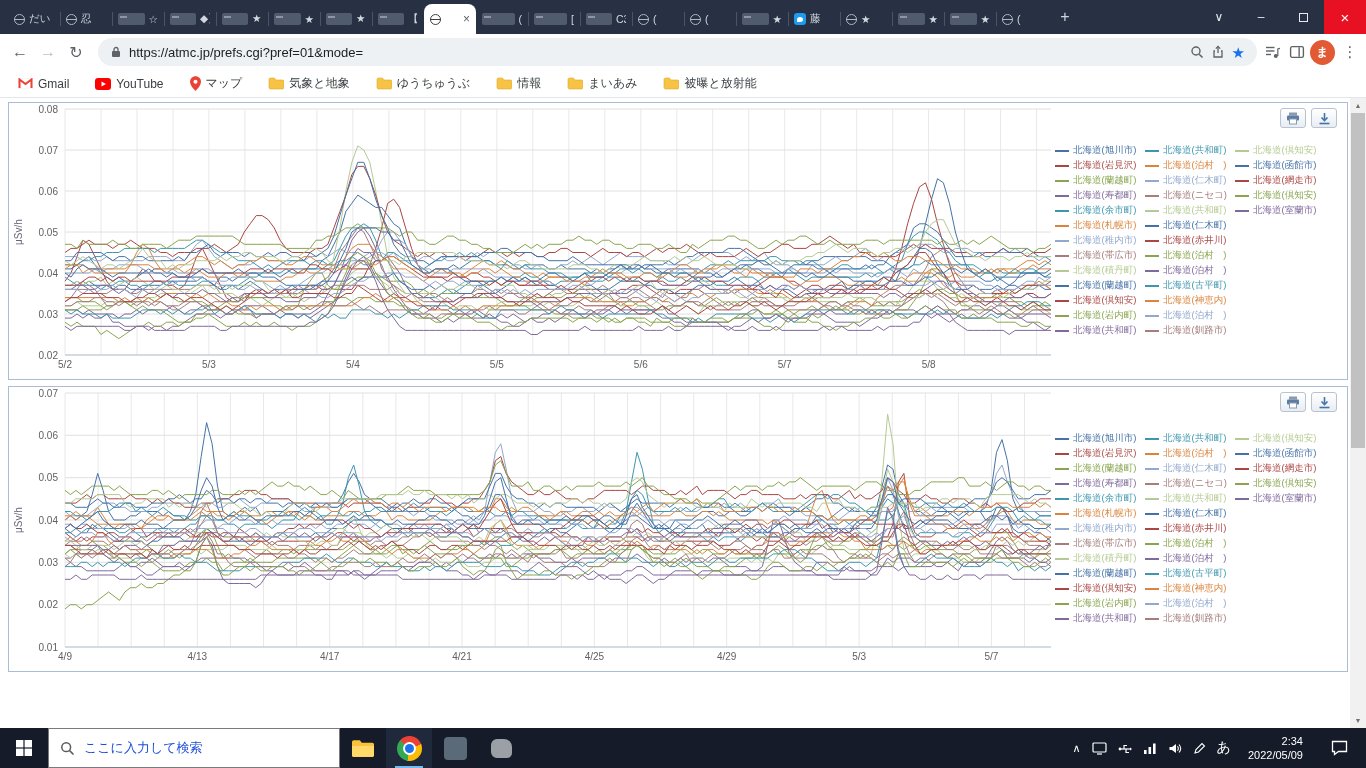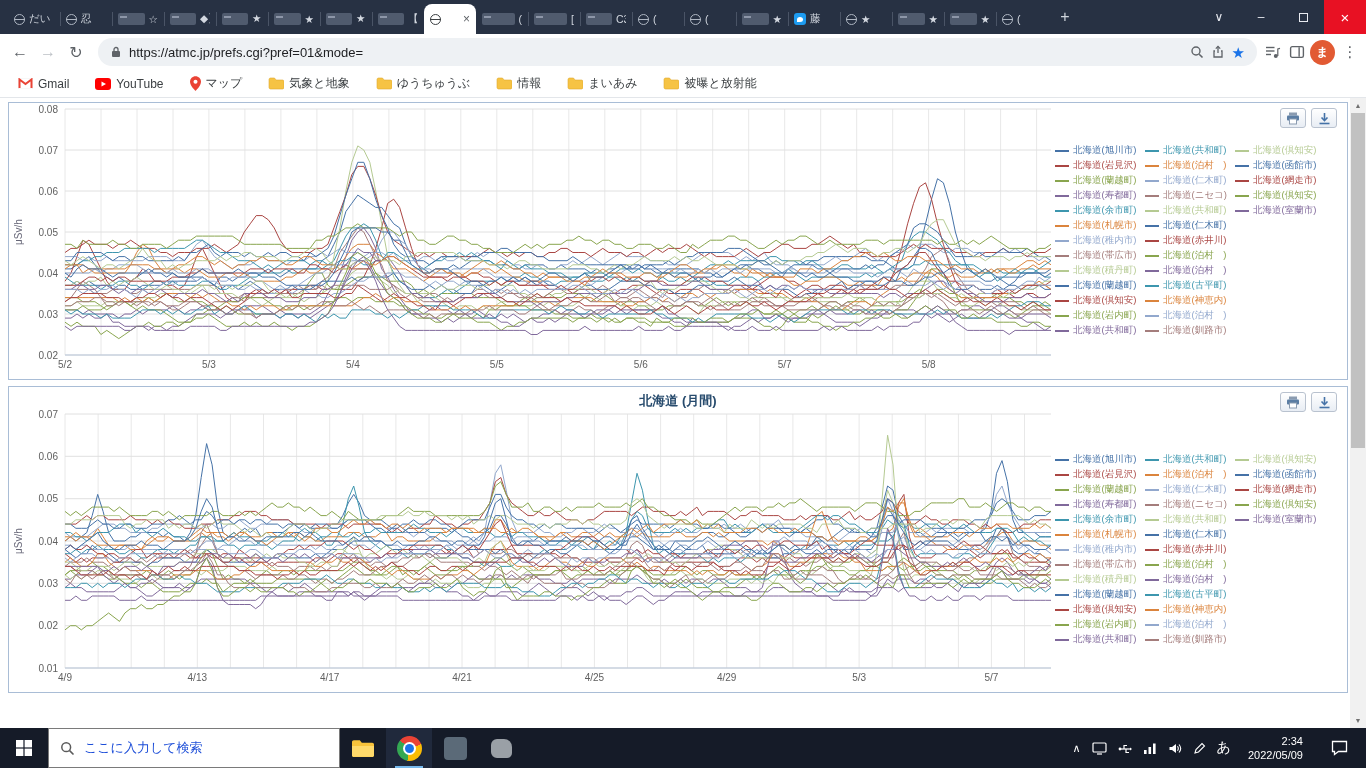--- a/index.html
+++ b/index.html
@@ -547,21 +547,20 @@
               </svg>
       </button>
       <button class="export-btn">
         <svg width="13" height="13" viewBox="0 0 13 13">
                 <path d="M6.5 1v7" stroke="#4572a7" stroke-width="1.6"></path>
                 <path d="M3.5 5.5 6.5 8.5 9.5 5.5" fill="none" stroke="#4572a7" stroke-width="1.6"></path>
                 <path d="M1.5 11.5h10" stroke="#4572a7" stroke-width="1.6"></path>
               </svg>
       </button>
     </div>
-    <div class="chart-title">北海道 (月間)</div>
     <div class="panel-body">
       <svg class="chart-svg" width="1046" height="284" viewBox="0 0 1046 284">
               <line x1="56.0" x2="56.0" y1="6" y2="260" stroke="#e8e8e8"></line>
               <line x1="89.1" x2="89.1" y1="6" y2="260" stroke="#e8e8e8"></line>
               <line x1="122.2" x2="122.2" y1="6" y2="260" stroke="#e8e8e8"></line>
               <line x1="155.3" x2="155.3" y1="6" y2="260" stroke="#e8e8e8"></line>
               <line x1="188.3" x2="188.3" y1="6" y2="260" stroke="#e8e8e8"></line>
               <line x1="221.4" x2="221.4" y1="6" y2="260" stroke="#e8e8e8"></line>
               <line x1="254.5" x2="254.5" y1="6" y2="260" stroke="#e8e8e8"></line>
               <line x1="287.6" x2="287.6" y1="6" y2="260" stroke="#e8e8e8"></line>

